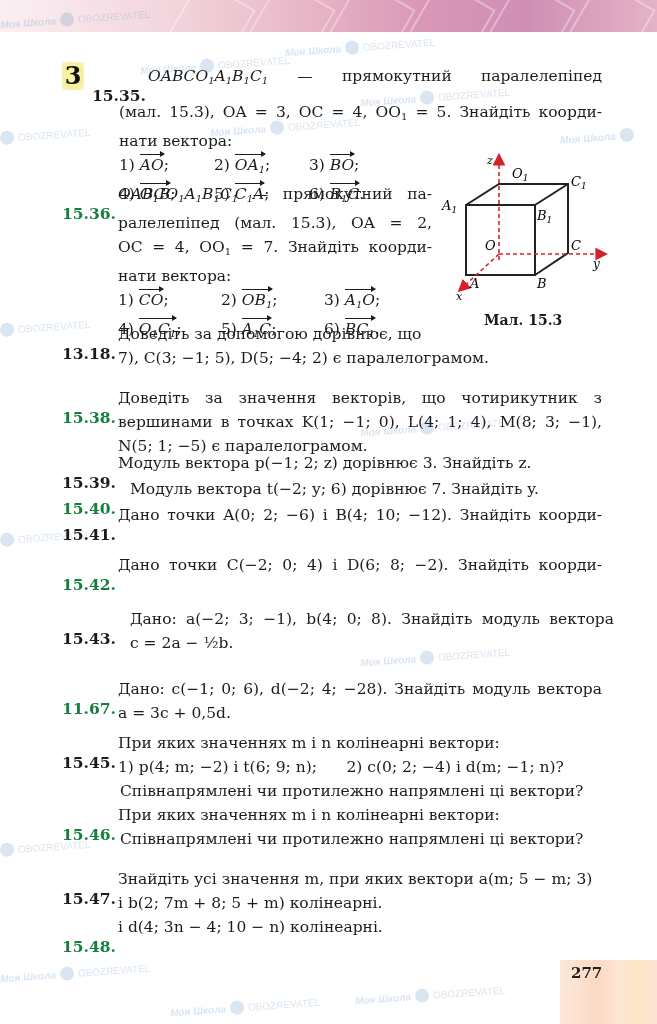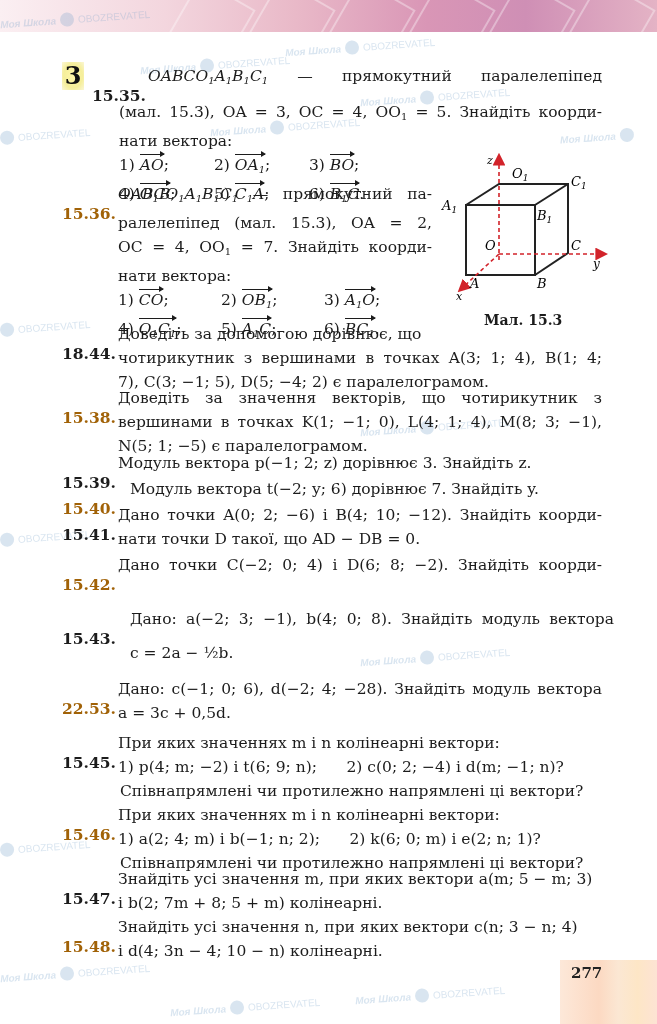--- a/index.html
+++ b/index.html
@@ -29,21 +29,21 @@
   }
   .wm i { font-style:italic; font-weight:bold; }
   .level-badge {
     position:absolute; left:62px; top:62px; width:22px; height:28px;
     background:radial-gradient(#fff7a8,#f5ee9a 60%,#fbf7d6);
     font-family:"DejaVu Serif", serif; font-weight:bold; font-size:24px;
     text-align:center; line-height:28px; color:#111;
   }
   .prob { position:absolute; font-size:15.5px; line-height:24px; }
   .num { font-weight:bold; position:absolute; left:0; top:0;margin-top:20px; }
-  .num.blue { color:#a16207; }
+  .num.blue { color:#15803d; }
   .body { position:absolute; top:0; }
   .body p { margin:0; white-space:nowrap; }
   .j { text-align:justify; text-align-last:justify; }
   .m { font-style:italic; }
   .vec { position:relative; display:inline-block; font-style:italic; }
   .vec::before {
     content:""; position:absolute; left:0; right:0; top:1px; height:1px; background:#1c1c1c;
   }
   .vec::after {
     content:""; position:absolute; right:-1px; top:-2px; width:0; height:0;
@@ -211,24 +211,23 @@
     <text x="131" y="100" font-size="13" font-style="italic" font-family="DejaVu Serif, serif">C</text>
     <text x="153" y="118" font-size="12" font-style="italic" font-family="DejaVu Serif, serif">y</text>
     <text x="30" y="138" font-size="13" font-style="italic" font-family="DejaVu Serif, serif">A</text>
     <text x="97" y="138" font-size="13" font-style="italic" font-family="DejaVu Serif, serif">B</text>
     <text x="16" y="150" font-size="11" font-style="italic" font-family="DejaVu Serif, serif">x</text>
   </svg>
 </div>
 <div class="fig-caption">Мал. 15.3</div>
 
 <div class="prob" style="left:62px;top:322px;width:540px">
-  <span class="num">18.44.</span>
+  <span class="num">13.18.</span>
   <div class="body" style="left:56px;width:484px">
     <p>Доведіть за допомогою дорівнює, що</p>
-    <p class="j">чотирикутник з вершинами в точках A(3; 1; 4), B(1; 4;</p>
     <p>7), C(3; −1; 5), D(5; −4; 2) є паралелограмом.</p>
   </div>
 </div>
 
 <div class="prob" style="left:62px;top:386px;width:540px">
   <span class="num blue">15.38.</span>
   <div class="body" style="left:56px;width:484px">
     <p class="j">Доведіть за значення векторів, що чотирикутник з</p>
     <p class="j">вершинами в точках K(1; −1; 0), L(4; 1; 4), M(8; 3; −1),</p>
     <p>N(5; 1; −5) є паралелограмом.</p>
@@ -246,75 +245,72 @@
   <span class="num blue">15.40.</span>
   <div class="body" style="left:68px">
     <p>Модуль вектора t(−2; y; 6) дорівнює 7. Знайдіть y.</p>
   </div>
 </div>
 
 <div class="prob" style="left:62px;top:503px;width:540px">
   <span class="num">15.41.</span>
   <div class="body" style="left:56px;width:484px">
     <p class="j">Дано точки A(0; 2; −6) і B(4; 10; −12). Знайдіть коорди-</p>
-    <p>нати точки D такої, що AD − DB = 0.</p>
   </div>
 </div>
 
 <div class="prob" style="left:62px;top:553px;width:540px">
   <span class="num blue">15.42.</span>
   <div class="body" style="left:56px;width:484px">
     <p class="j">Дано точки C(−2; 0; 4) і D(6; 8; −2). Знайдіть коорди-</p>
   </div>
 </div>
 
 <div class="prob" style="left:62px;top:607px;width:540px">
   <span class="num">15.43.</span>
   <div class="body" style="left:68px;width:484px">
     <p class="j">Дано: a(−2; 3; −1), b(4; 0; 8). Знайдіть модуль вектора</p>
-    <p style="margin-top:10px">c = 2a − ½b.</p>
+    <p style="">c = 2a − ½b.</p>
   </div>
 </div>
 
 <div class="prob" style="left:62px;top:677px;width:540px">
-  <span class="num blue">22.53.</span>
+  <span class="num blue">11.67.</span>
   <div class="body" style="left:56px;width:484px">
     <p class="j">Дано: c(−1; 0; 6), d(−2; 4; −28). Знайдіть модуль вектора</p>
     <p>a = 3c + 0,5d.</p>
   </div>
 </div>
 
 <div class="prob" style="left:62px;top:731px;width:540px">
   <span class="num">15.45.</span>
   <div class="body" style="left:56px;width:484px">
     <p>При яких значеннях m і n колінеарні вектори:</p>
     <p style="white-space:pre">1) p(4; m; −2) і t(6; 9; n);      2) c(0; 2; −4) і d(m; −1; n)?</p>
     <p style="padding-left:2px">Співнапрямлені чи протилежно напрямлені ці вектори?</p>
   </div>
 </div>
 
 <div class="prob" style="left:62px;top:803px;width:540px">
   <span class="num blue">15.46.</span>
   <div class="body" style="left:56px;width:484px">
     <p>При яких значеннях m і n колінеарні вектори:</p>
-    <p style="white-space:pre">1) a(2; 4; m) і b(−1; n; 2);      2) k(6; 0; m) і e(2; n; 1)?</p>
     <p style="padding-left:2px">Співнапрямлені чи протилежно напрямлені ці вектори?</p>
   </div>
 </div>
 
 <div class="prob" style="left:62px;top:867px;width:540px">
   <span class="num">15.47.</span>
   <div class="body" style="left:56px;width:484px">
     <p>Знайдіть усі значення m, при яких вектори  a(m; 5 − m; 3)</p>
     <p>і  b(2; 7m + 8; 5 + m) колінеарні.</p>
   </div>
 </div>
 
 <div class="prob" style="left:62px;top:915px;width:540px">
   <span class="num blue">15.48.</span>
   <div class="body" style="left:56px;width:484px">
-    <p>Знайдіть усі значення n, при яких вектори  c(n; 3 − n; 4)</p>
     <p>і  d(4; 3n − 4; 10 − n) колінеарні.</p>
   </div>
 </div>
 
 <div class="page-num-box"></div>
 <div class="page-num">277</div>
 
 </body></html>

